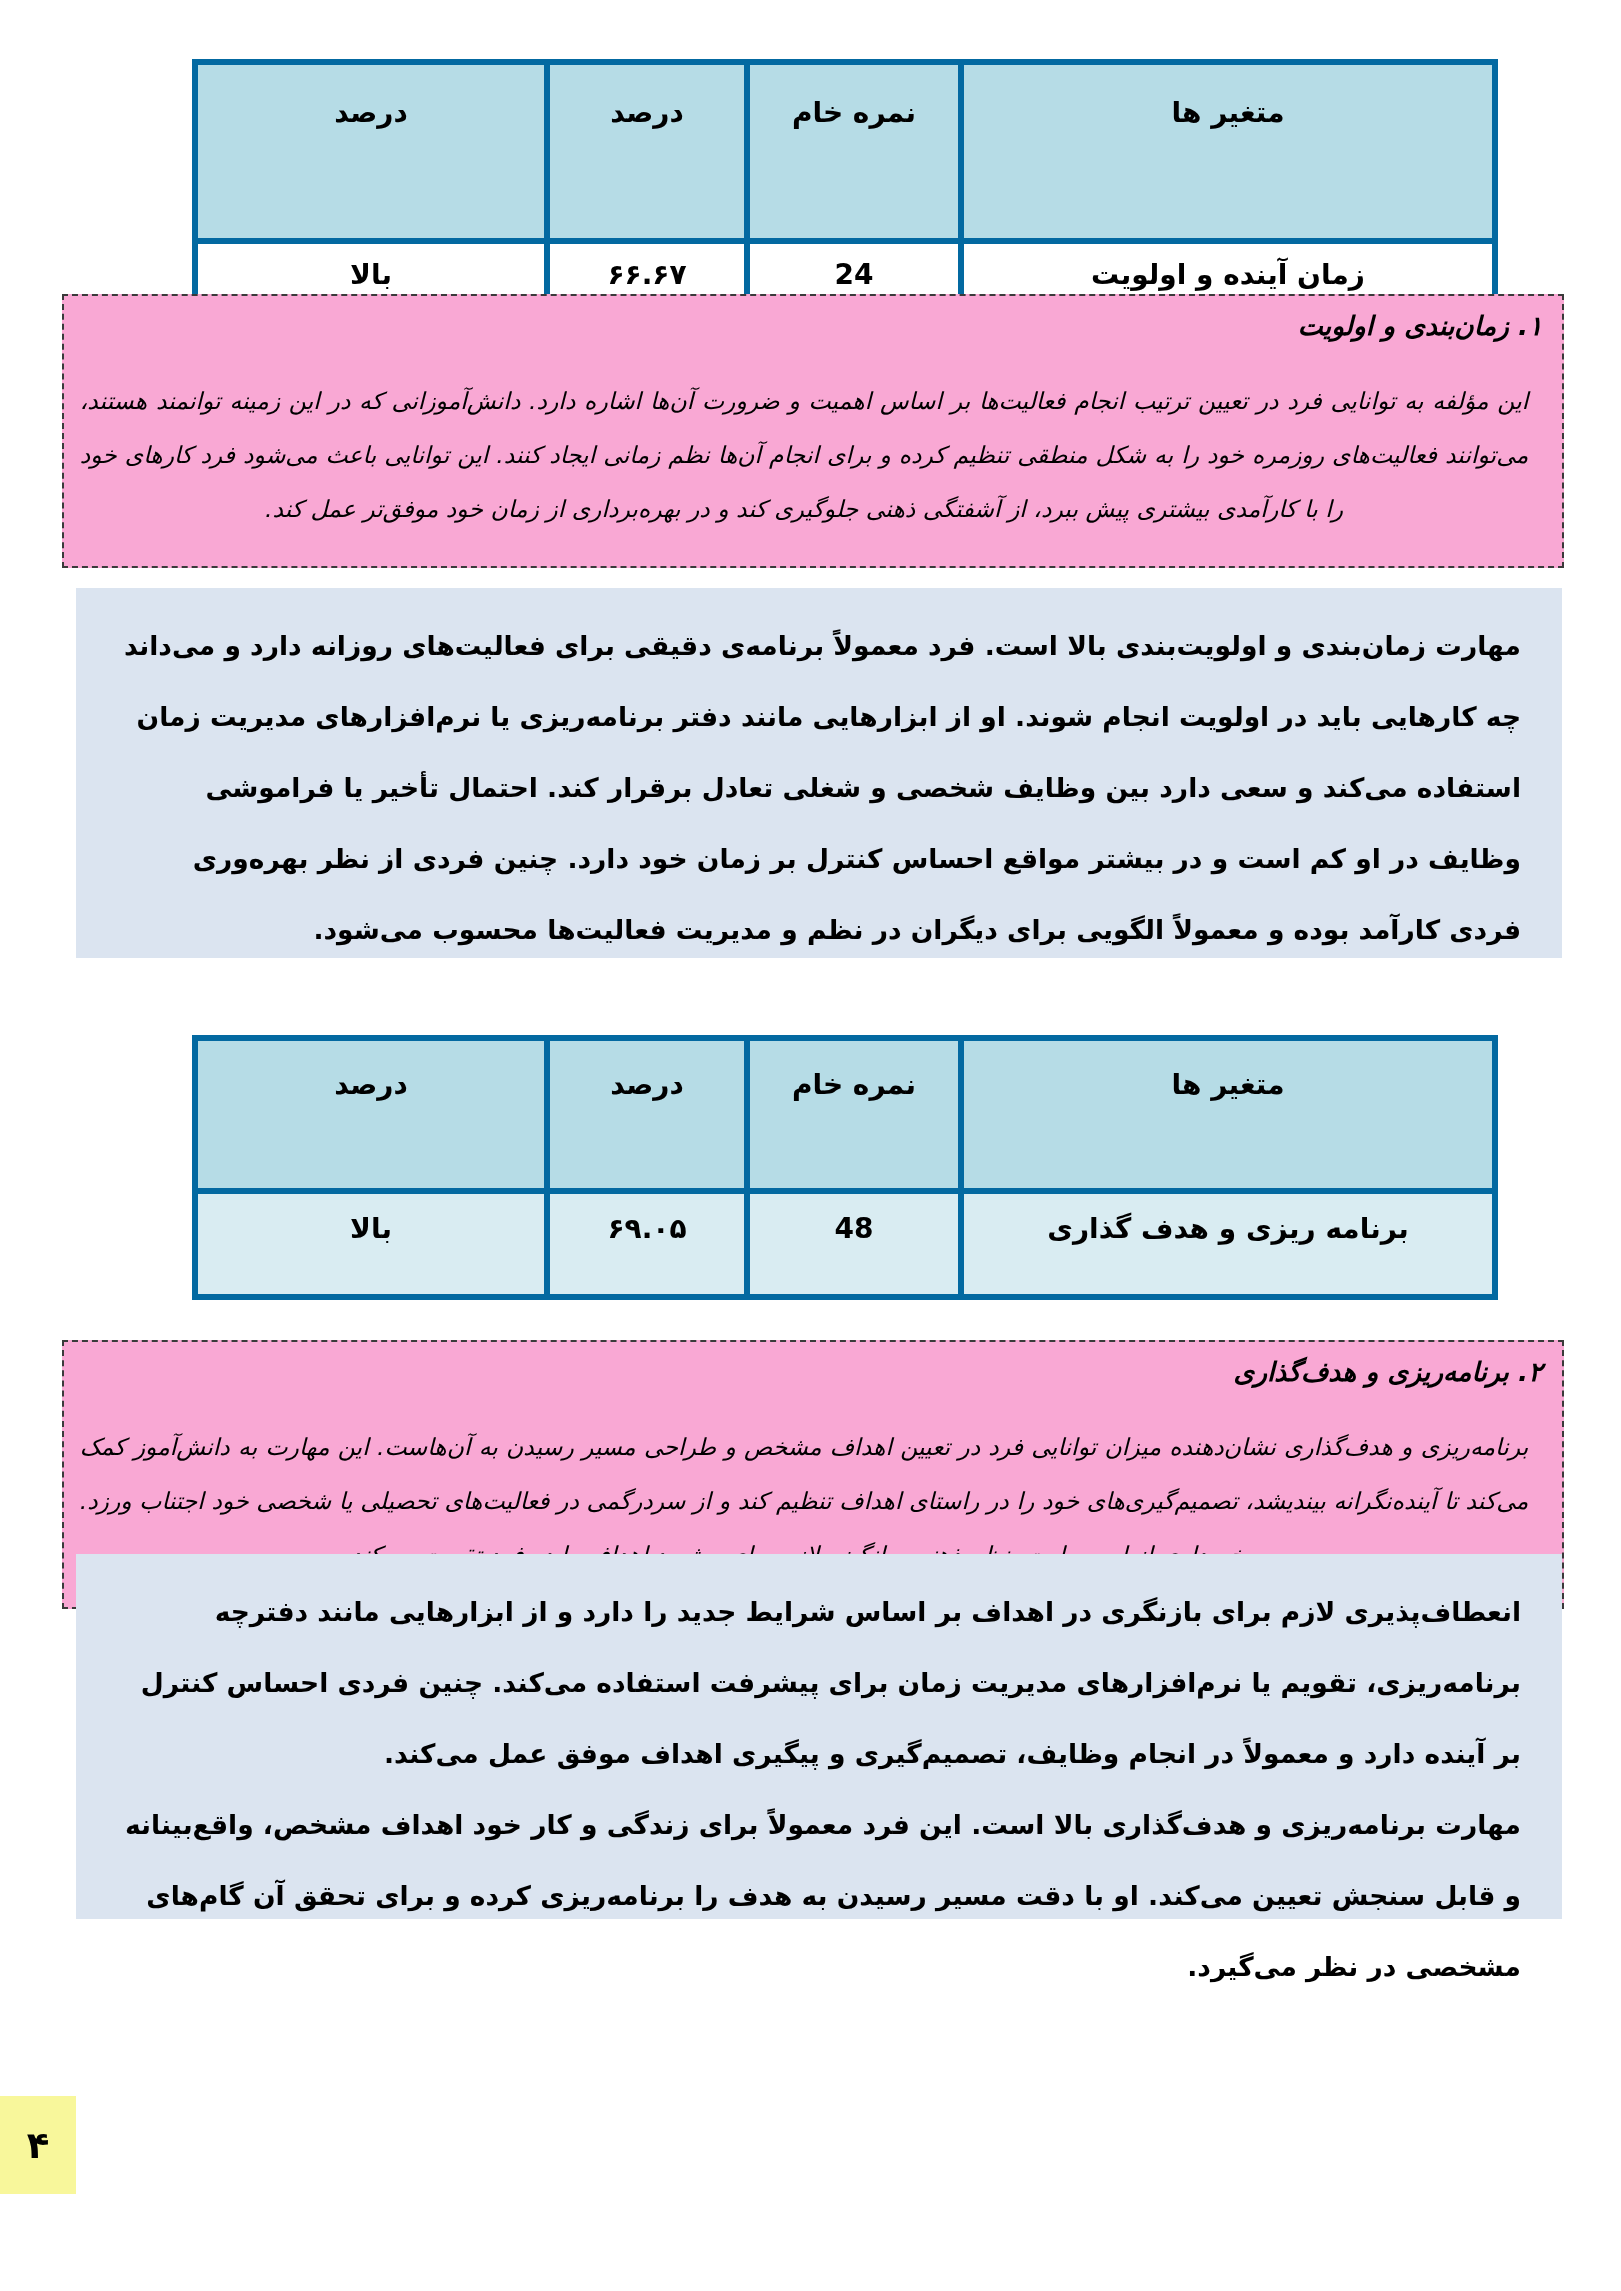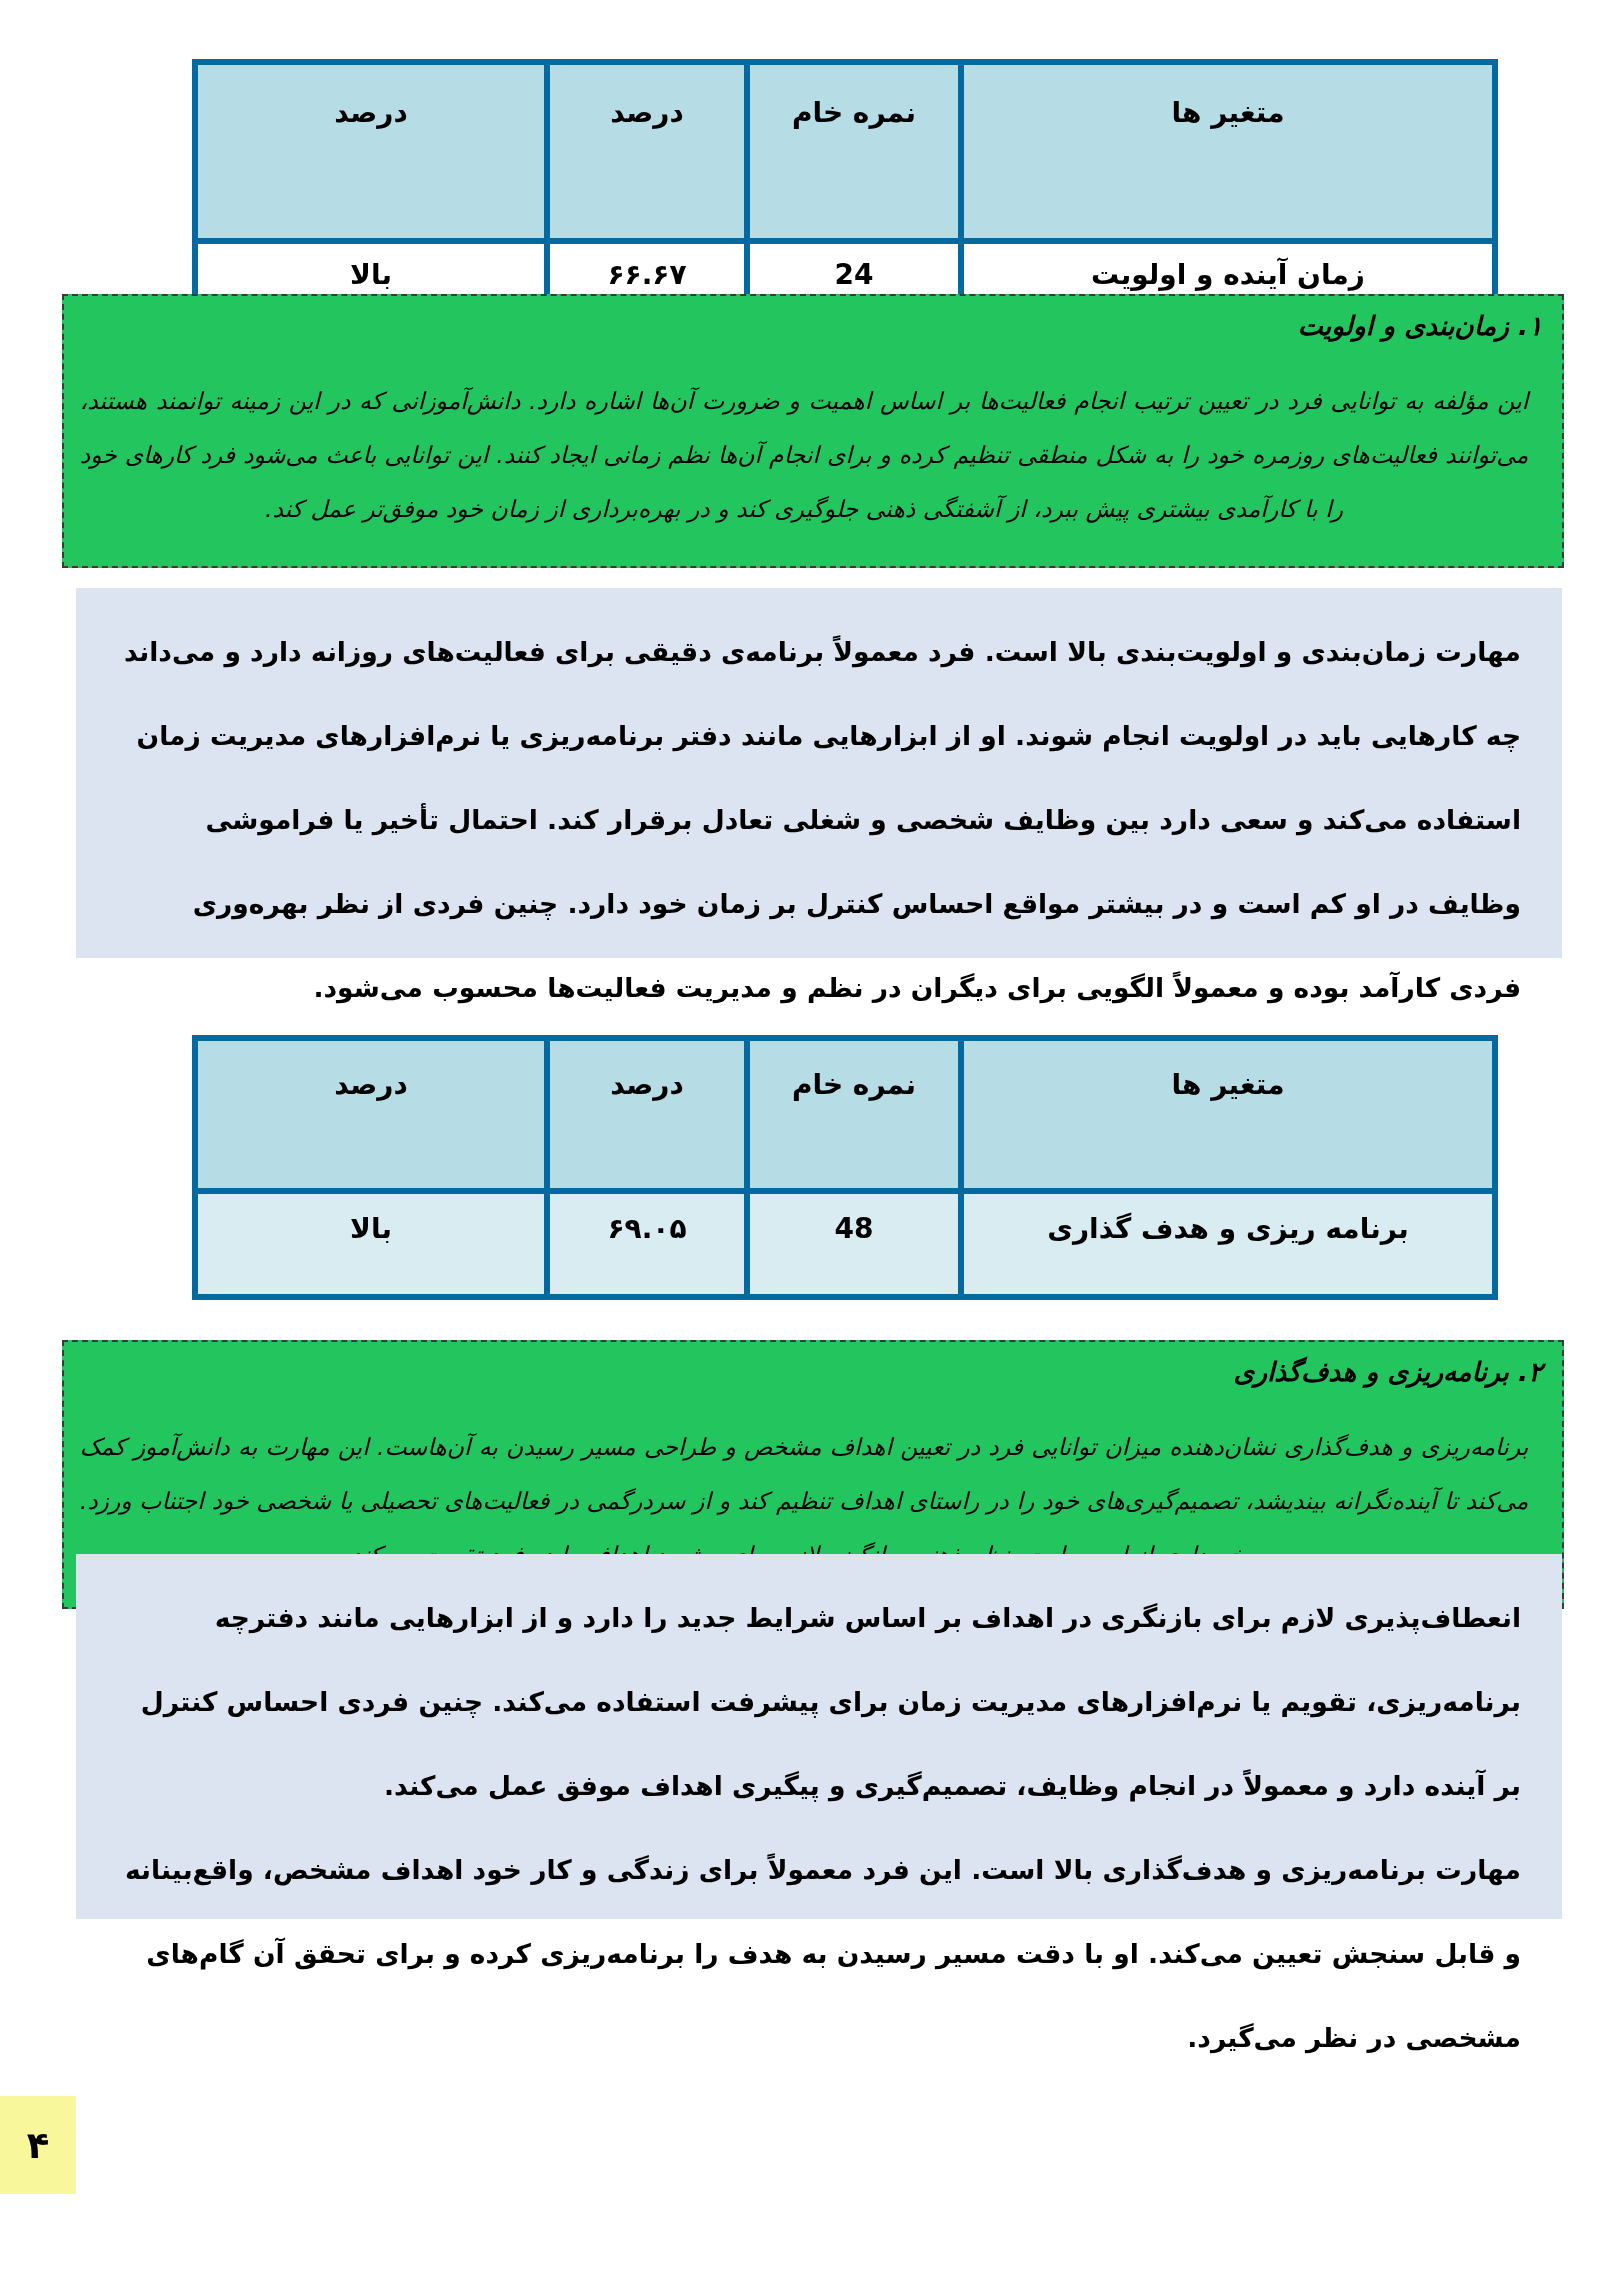--- a/index.html
+++ b/index.html
@@ -46,21 +46,21 @@
     padding-top:17.6px;
   }
   
   .dashed{
     position:absolute;
     right:57px;               
     width:1502px;
     border:2px dashed #3a3a3a;
     box-sizing:border-box;
     padding:11.8px 13.7px 13.7px 13.7px;
-    background:#22c55e;
+    background:#f9a8d4;
   }
   .sec-title{
     font-weight:bold;
     font-style:italic;
     font-size:26.5px;
     margin:2px 5.9px 0 0;
   }
   .sec-desc{
     margin:33px 20px 0 2px;
     font-style:italic;
@@ -75,21 +75,21 @@
     right:59px;               
     width:1486px;
     background:var(--note-bg,#dbe4f0);
     box-sizing:border-box;
     padding:21.6px 41px 19.6px 41px;
   }
   .note p{
     margin:0;
     font-weight:bold;
     font-size:26.5px;
-    line-height:84px;
+    line-height:71px;
     text-align:right;
   }
   
   .page-badge{
     position:absolute;
     left:0;
     top:2096px;
     width:76px;height:98px;
     background:var(--page-badge-bg,#f8f79b);
     display:flex;align-items:center;justify-content:center;

